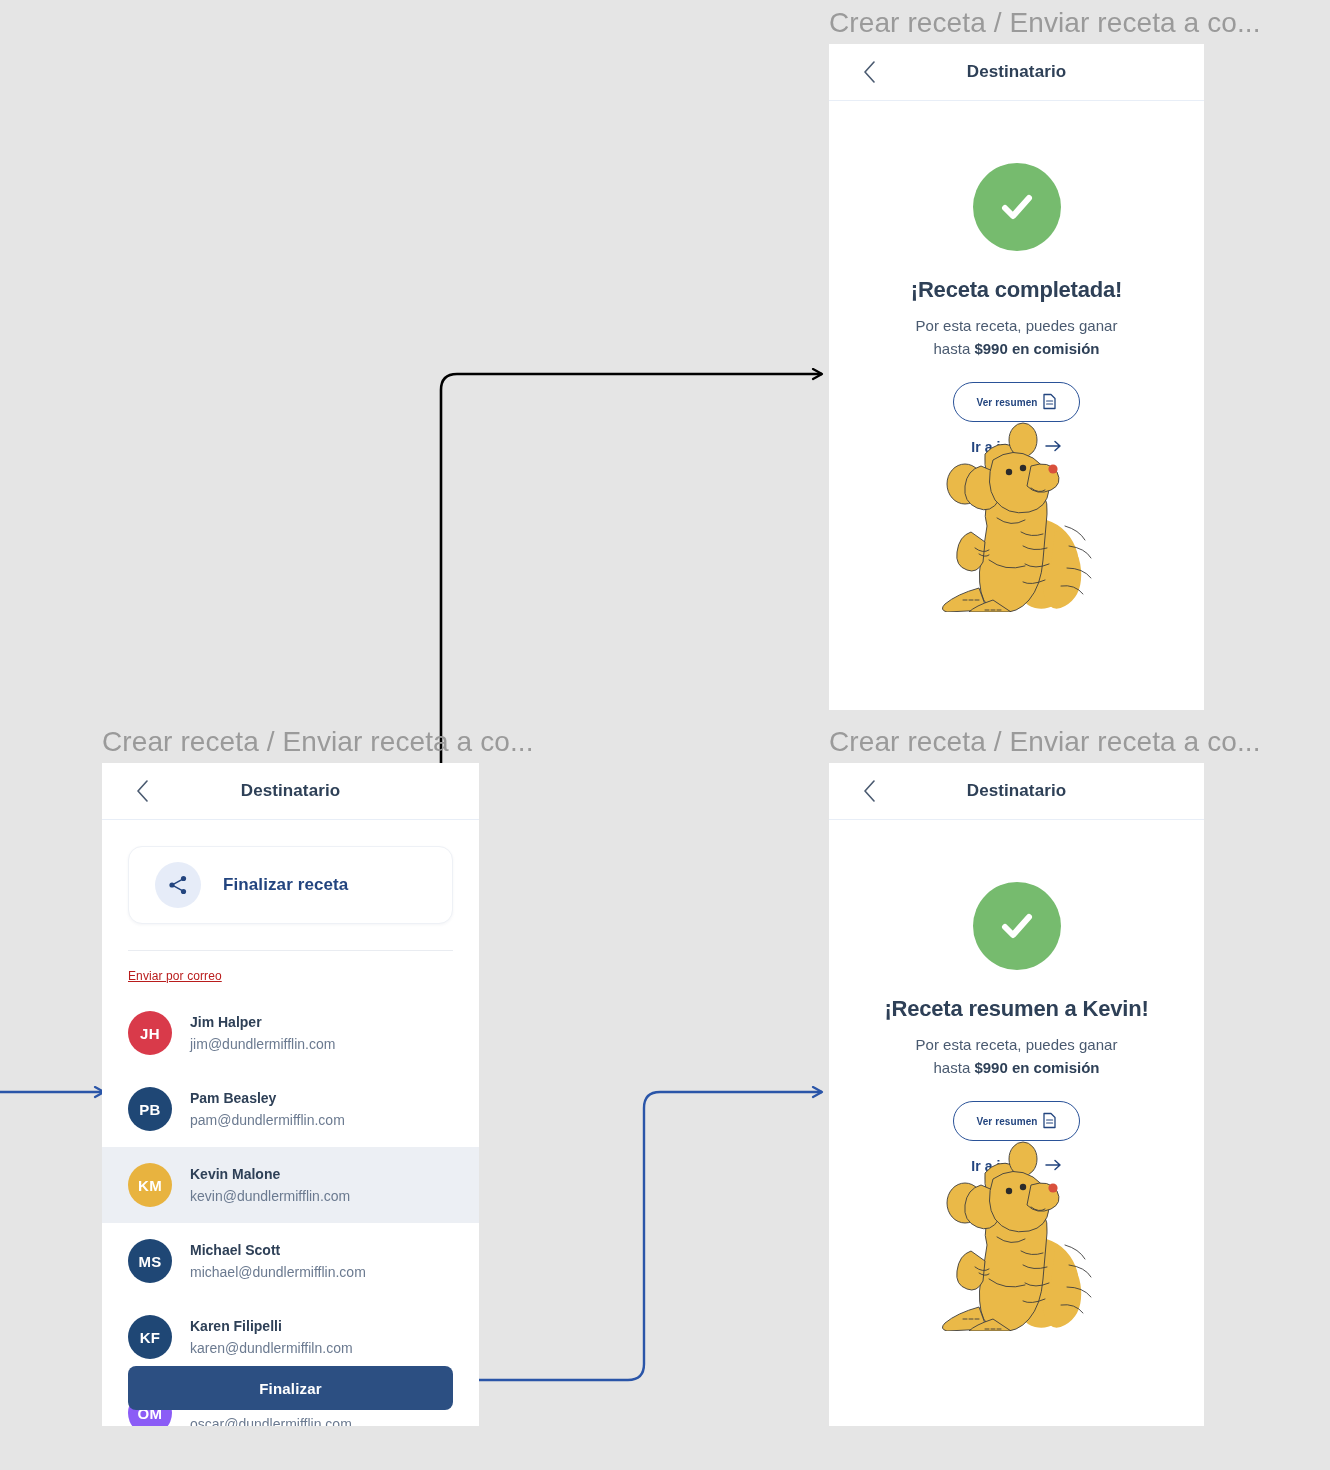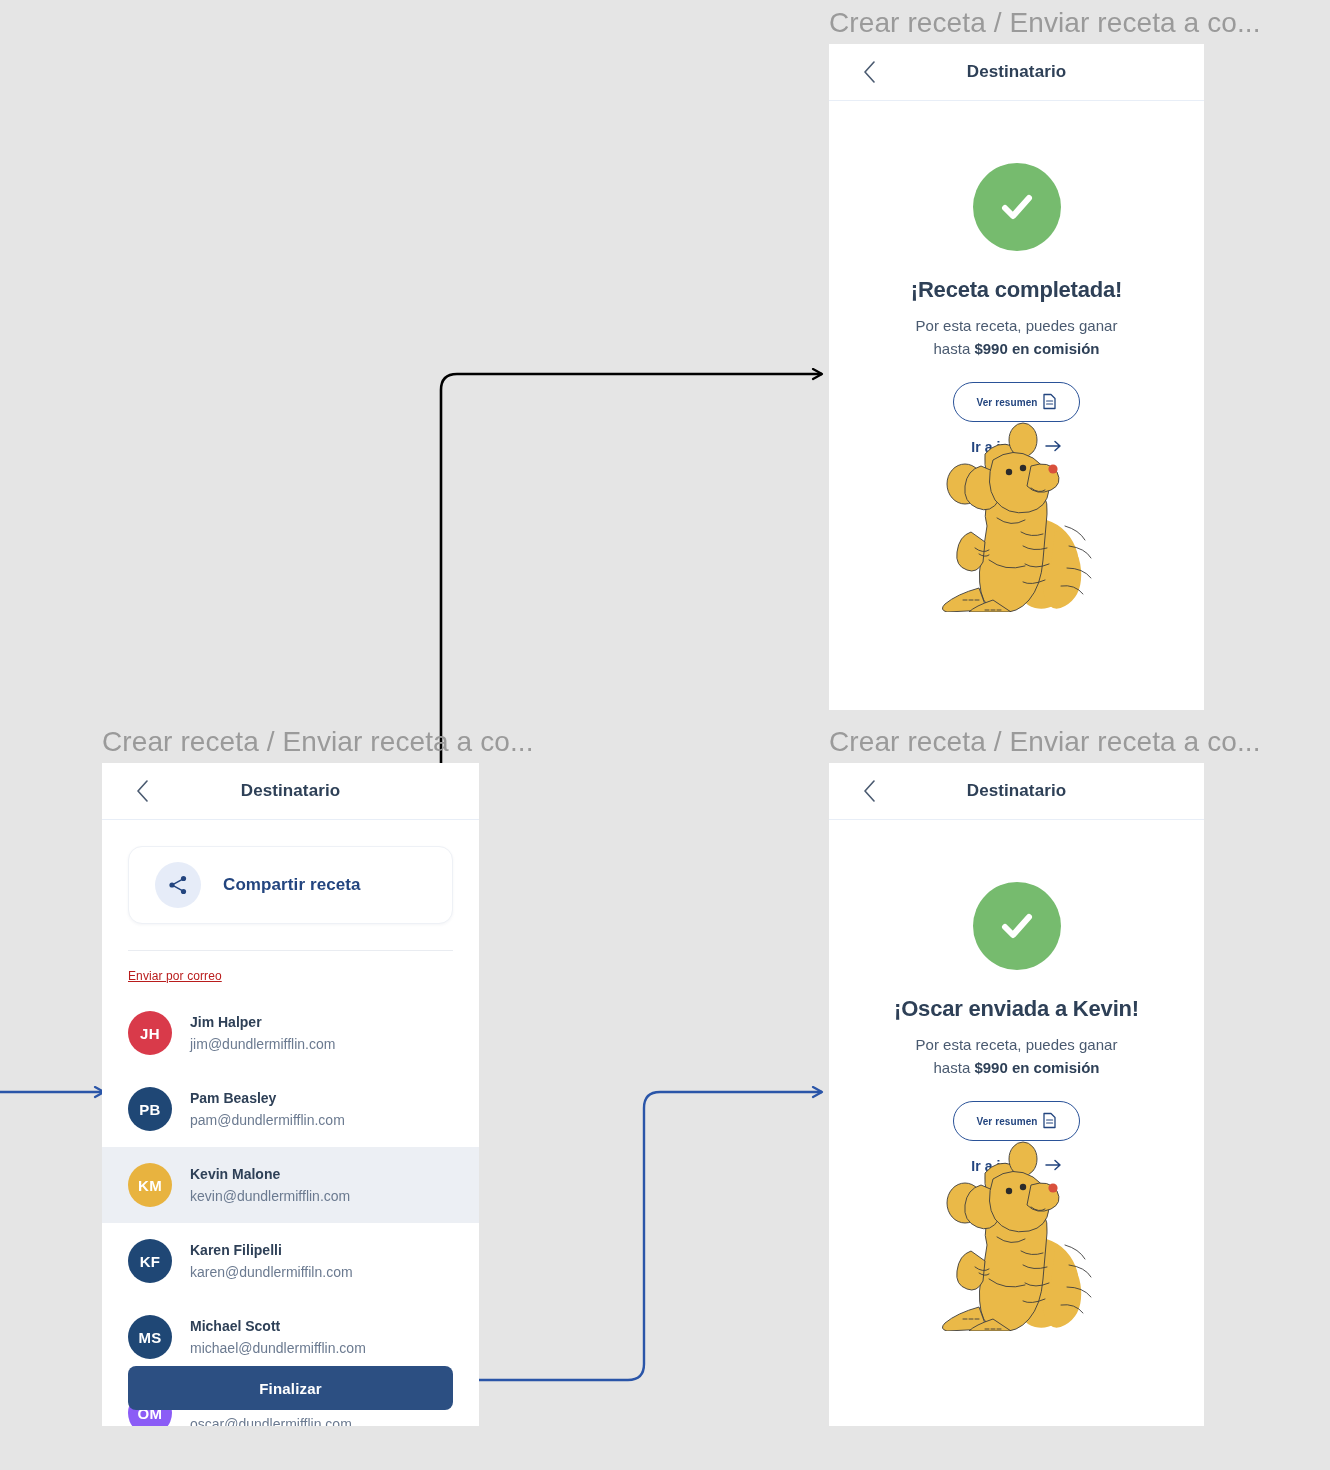--- a/index.html
+++ b/index.html
@@ -354,21 +354,21 @@
         </span>
         <div class="appbar-title">Destinatario</div>
       </div>
 
       <div class="success-body">
         <div class="check-circle">
           <svg width="48" height="48" viewBox="0 0 48 48">
               <path d="M12 25 L20 33 L36 15" fill="none" stroke="#fff" stroke-width="6" stroke-linecap="round" stroke-linejoin="round"></path>
             </svg>
         </div>
-        <div class="success-title">¡Oscar enviada a Kevin!</div>
+        <div class="success-title">¡Receta resumen a Kevin!</div>
         <div class="success-sub">
           <span>Por esta receta, puedes ganar</span>
           <span>hasta </span><b>$990 en comisión</b>
         </div>
         <div class="pill-btn">
           <span>Ver resumen</span>
           <span>
             <svg width="15" height="17" viewBox="0 0 15 17">
                 <path d="M2 1.5 h7 l4 4 v10 h-11 z" fill="none" stroke="#23457f" stroke-width="1.3" stroke-linejoin="round"></path>
                 <path d="M4.6 8 h6 M4.6 11 h6" stroke="#23457f" stroke-width="1.2" stroke-linecap="round"></path>
@@ -437,21 +437,21 @@
       <div class="share-card-wrap">
         <div class="share-card">
           <span class="share-icon-circle">
             <svg width="22" height="22" viewBox="0 0 22 22">
               <circle cx="16.5" cy="4.5" r="2.6" fill="#23457f"></circle>
               <circle cx="5" cy="11" r="2.6" fill="#23457f"></circle>
               <circle cx="16.5" cy="17.5" r="2.6" fill="#23457f"></circle>
               <path d="M14.4 5.8 L7.1 9.8 M7.1 12.2 L14.4 16.2" stroke="#23457f" stroke-width="1.5" stroke-linecap="round"></path>
             </svg>
           </span>
-          <span class="share-card-label">Compartir receta</span>
+          <span class="share-card-label">Finalizar receta</span>
         </div>
       </div>
 
       <div class="list-divider"></div>
       <div class="section-label">Enviar por correo</div>
 
       <div style="margin-top:12px;">
 
         <div class="contact-row">
           <span class="avatar" style="background:#d93a4a">JH</span>
@@ -471,36 +471,36 @@
 
         <div class="contact-row selected">
           <span class="avatar" style="background:#e8b33f">KM</span>
           <span>
             <div class="contact-name">Kevin Malone</div>
             <div class="contact-email">kevin@dundlermifflin.com</div>
           </span>
         </div>
 
         <div class="contact-row">
+          <span class="avatar" style="background:#1f4775">MS</span>
+          <span>
+            <div class="contact-name">Michael Scott</div>
+            <div class="contact-email">michael@dundlermifflin.com</div>
+          </span>
+        </div>
+
+        <div class="contact-row">
           <span class="avatar" style="background:#1f4775">KF</span>
           <span>
             <div class="contact-name">Karen Filipelli</div>
             <div class="contact-email">karen@dundlermiffiln.com</div>
           </span>
         </div>
 
         <div class="contact-row">
-          <span class="avatar" style="background:#1f4775">MS</span>
-          <span>
-            <div class="contact-name">Michael Scott</div>
-            <div class="contact-email">michael@dundlermifflin.com</div>
-          </span>
-        </div>
-
-        <div class="contact-row">
           <span class="avatar" style="background:#8b5cf6">OM</span>
           <span>
             <div class="contact-name">Oscar Martinez</div>
             <div class="contact-email">oscar@dundlermifflin.com</div>
           </span>
         </div>
 
       </div>
 
       <div class="primary-btn" style="top:603px;">Finalizar</div>

